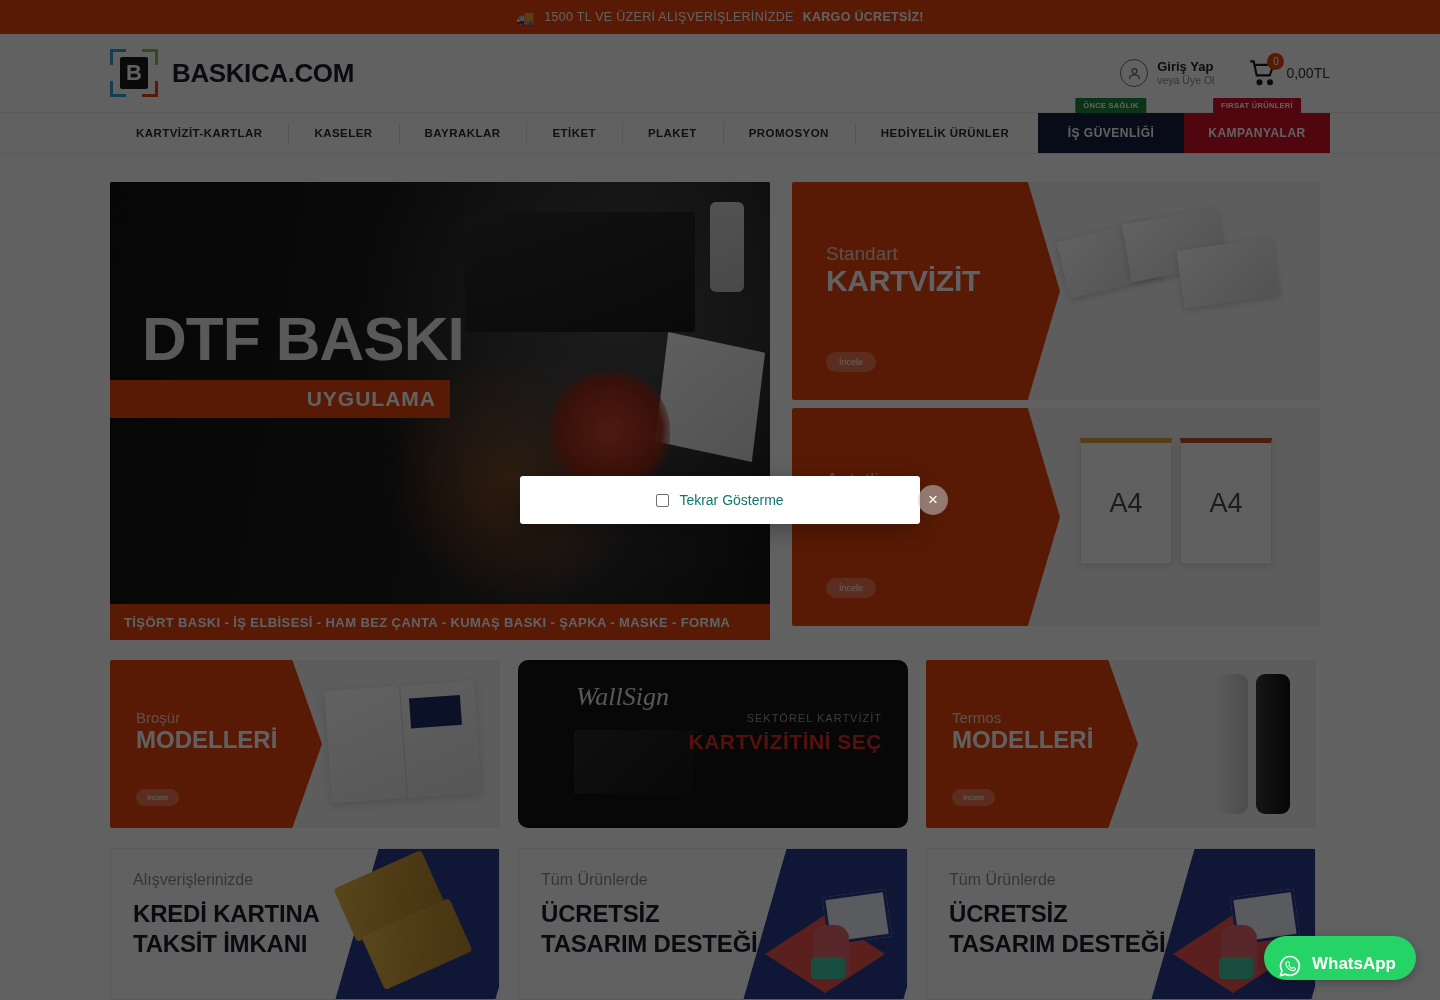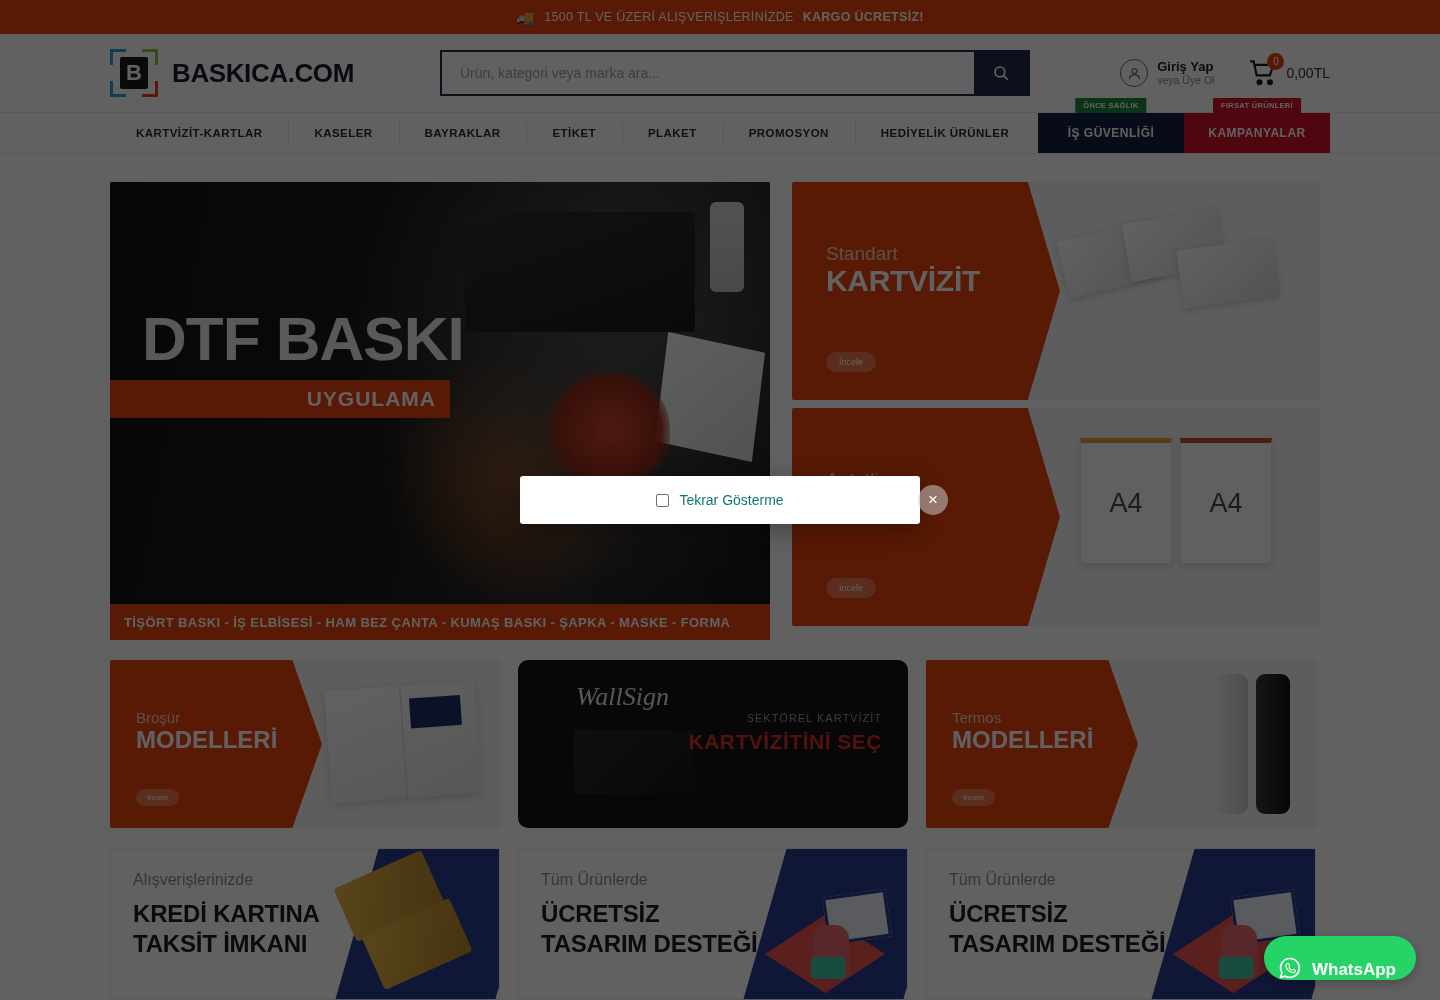--- a/index.html
+++ b/index.html
@@ -262,21 +262,21 @@
   .fart .cc1 { position: absolute; right: 62px; top: 18px; width: 96px; height: 58px; background: linear-gradient(120deg,#e8b84b,#b8862b); transform: rotate(-24deg); border-radius: 4px; }
   .fart .cc2 { position: absolute; right: 34px; top: 66px; width: 96px; height: 58px; background: linear-gradient(120deg,#e8b84b,#b8862b); transform: rotate(-24deg); border-radius: 4px; }
   .fart .person { position: absolute; right: 58px; bottom: 22px; width: 36px; height: 52px; background: #e8666c; border-radius: 14px 14px 4px 4px; }
   .fart .screen { position: absolute; right: 18px; bottom: 58px; width: 64px; height: 48px; background: #e9eef7; border: 3px solid #2a3b8f; transform: rotate(-8deg); }
   .fart .teal { position: absolute; right: 62px; bottom: 20px; width: 34px; height: 22px; background: #3ec9a7; border-radius: 4px; }
 
   
   .wa {
     position: absolute; right: 24px; bottom: 20px; z-index: 30;
     height: 44px; padding: 18px 20px 0 14px; border-radius: 22px;
-    background: #25d366; display: flex; align-items: flex-end; gap: 10px;
+    background: #25d366; display: flex; align-items: flex-start; gap: 10px;
     color: #fff; font-size: 17px; font-weight: bold; cursor: pointer;
     box-shadow: 0 3px 10px rgba(0,0,0,.25);
   }
 
   
   .overlay {
     position: absolute; inset: 0; background: rgba(0,0,0,.62); z-index: 20;
   }
   .modal {
     position: absolute; left: 50%; top: 500px; transform: translate(-50%,-50%);
@@ -314,29 +314,20 @@
       <div class="logo-mark">
         <span class="corner c1"></span>
           <span class="corner c2"></span>
         <span class="corner c3"></span>
           <span class="corner c4"></span>
         <span class="bbox">B</span>
       </div>
       <div class="logo-text">BASKICA.COM</div>
     </div>
 
-    <div class="searchwrap">
-      <input type="text" placeholder="Ürün, kategori veya marka ara..." style="">
-      <button class="searchbtn">
-        <svg width="18" height="18" viewBox="0 0 24 24" fill="none" stroke-width="2.3">
-          <circle cx="10.5" cy="10.5" r="6.5"></circle>
-          <line x1="15.5" y1="15.5" x2="21" y2="21"></line>
-        </svg>
-      </button>
-    </div>
 
     <div class="header-right">
       <div class="account">
         <span class="avatar">
           <svg width="15" height="15" viewBox="0 0 24 24" fill="none" stroke="#6d6d6d" stroke-width="2">
             <circle cx="12" cy="8" r="4"></circle>
             <path d="M4 21c0-4.4 3.6-7 8-7s8 2.6 8 7"></path>
           </svg>
         </span>
         <span class="lines">

